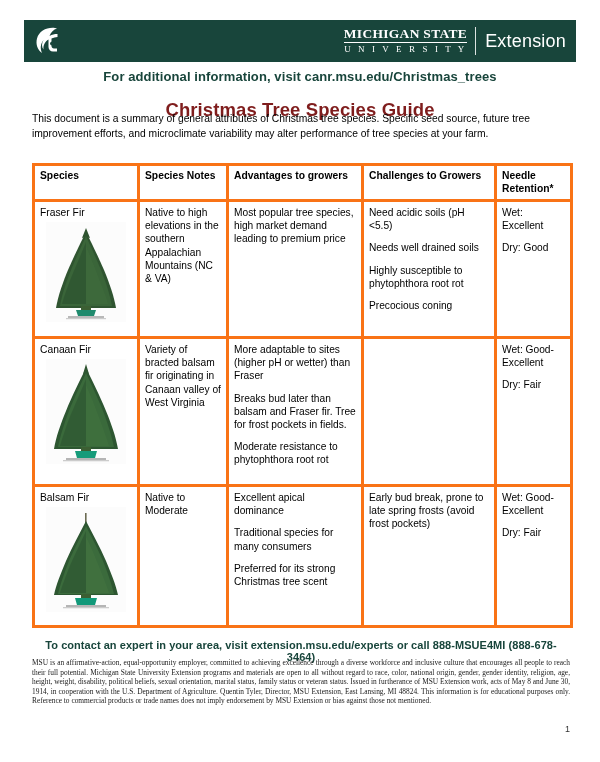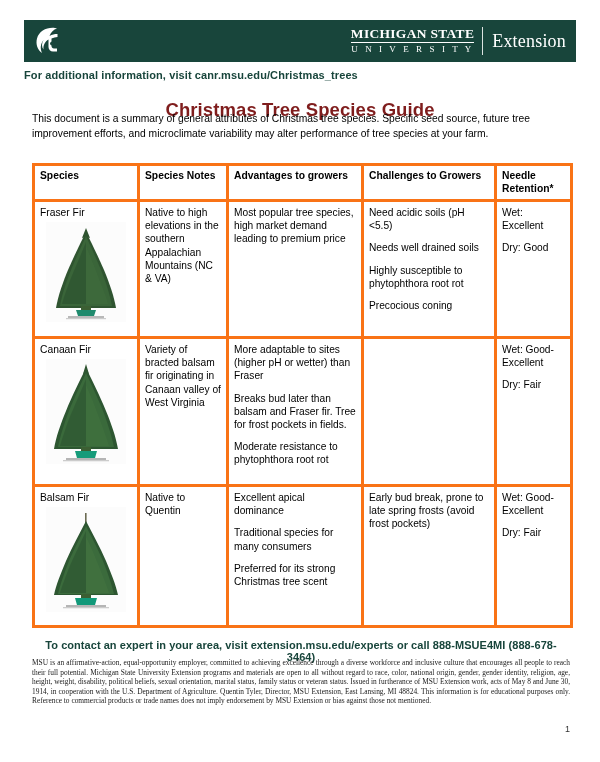--- a/index.html
+++ b/index.html
@@ -84,32 +84,31 @@
     opacity: 0.85;
     margin: 0 9px 0 0;
   }
   .brand-ext {
     color: #ffffff;
     font-size: 18px;
     line-height: 20px;
     font-weight: normal;
     white-space: nowrap;
     letter-spacing: 0.2px;
-    font-family: Liberation Serif, serif;
   }
 
   
   .info-line {
     position: absolute;
     left: 24px;
     top: 69px;
     width: 552px;
-    text-align: left;
+    text-align: center;
     color: #18453B;
-    font-size: 11px;
+    font-size: 13px;
     font-weight: bold;
     letter-spacing: 0.1px;
   }
 
   
   .doc-title {
     position: absolute;
     left: 24px;
     top: 99px;
     width: 552px;
@@ -324,21 +323,21 @@
             <path fill="#2d5631" d="M40 14 C46 26 54 40 60 54 C65 66 70 78 72 88 L8 88 C10 78 15 66 20 54 C26 40 34 26 40 14 Z"></path>
             <path fill="#3b6b3c" d="M40 19 C45 29 52 42 57 54 C61 64 66 78 68 87 L12 87 C14 78 19 64 23 54 C28 42 35 29 40 19 Z"></path>
             <path fill="#24472a" d="M40 24 C35 35 28 49 23 61 C20 69 16 79 14 86 L40 86 Z" opacity="0.42"></path>
             <path fill="#4c7d44" d="M40 30 C45 40 50 52 54 62 C57 70 61 79 63 86 L40 86 Z" opacity="0.3"></path>
             <rect x="35" y="87" width="10" height="5" fill="#3c5f33"></rect>
             <path fill="#12997a" d="M29 91 L51 91 L49 98 L31 98 Z"></path>
             <rect x="20" y="98" width="40" height="2.4" fill="#b5b5b5"></rect>
             <rect x="17" y="100" width="46" height="1.3" fill="#cccccc"></rect>
           </svg>
         </td>
-        <td>Native to Quentin</td>
+        <td>Native to Moderate</td>
         <td>
           <p class="cell-para">Excellent apical dominance</p>
           <p class="cell-para">Traditional species for many consumers</p>
           <p class="cell-para">Preferred for its strong Christmas tree scent</p>
         </td>
         <td>
           <p class="cell-para">Early bud break, prone to late spring frosts (avoid frost pockets)</p>
         </td>
         <td>
           <p class="cell-para">Wet: Good-Excellent</p>

